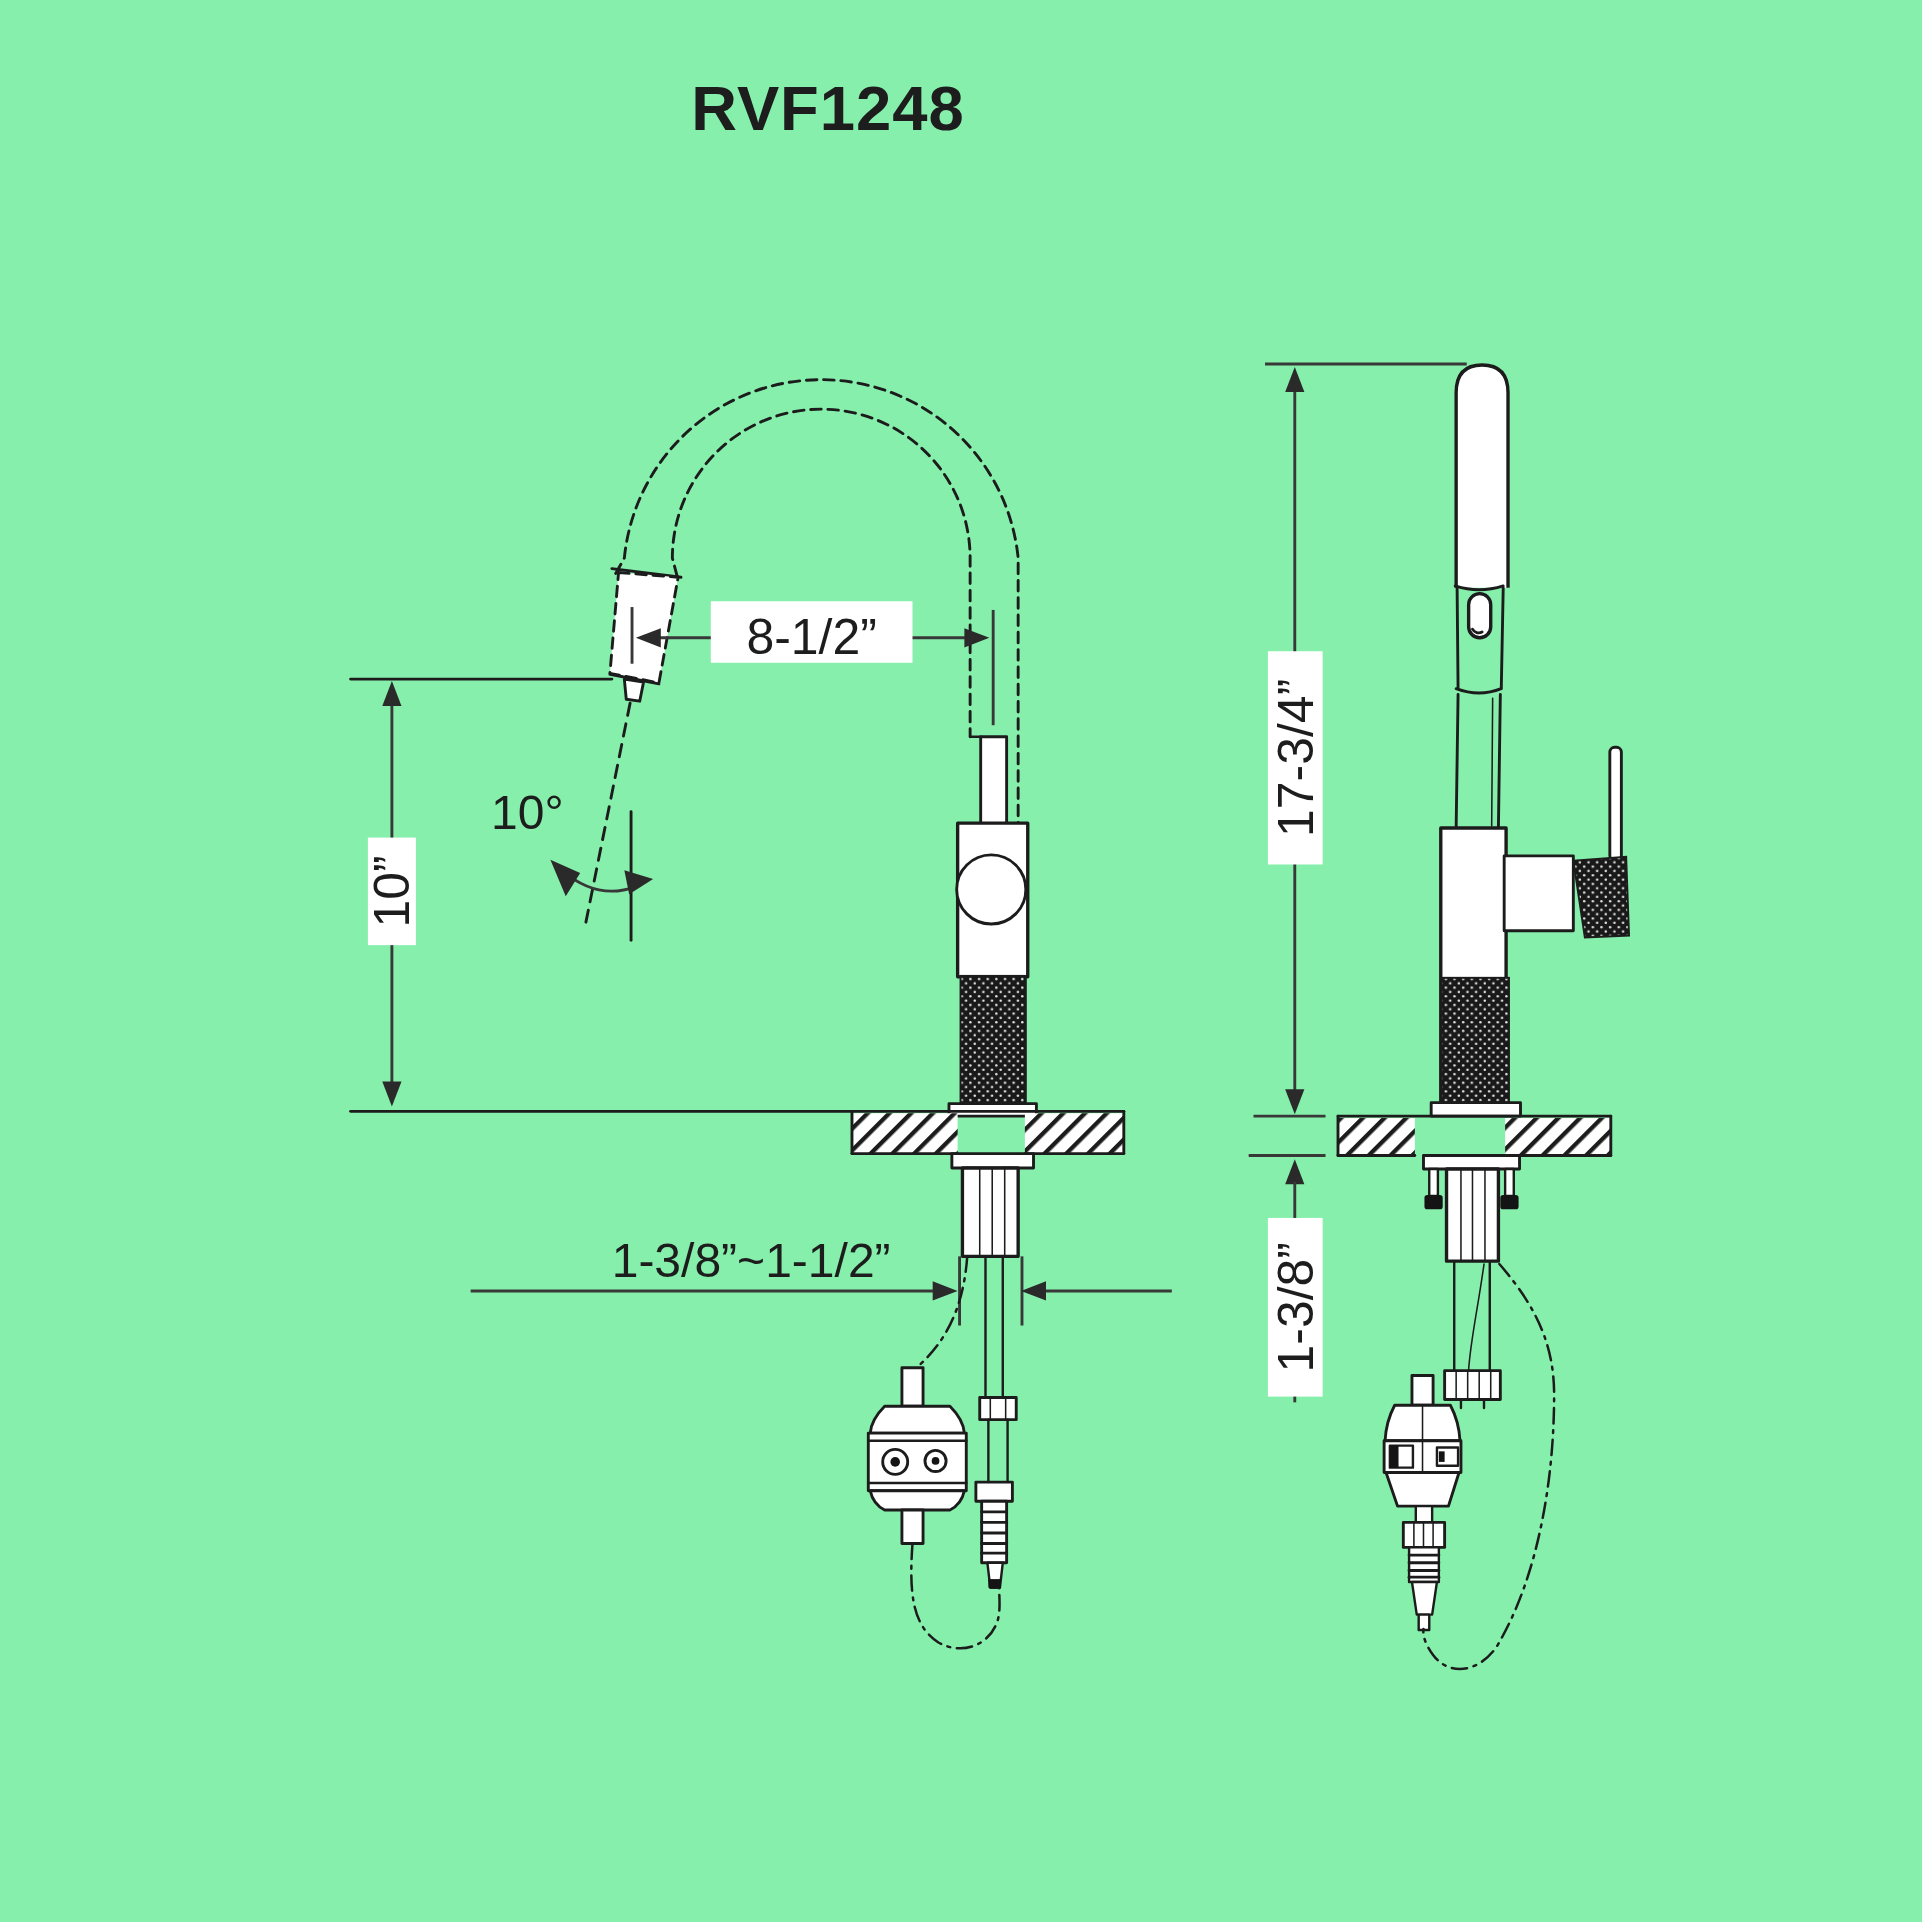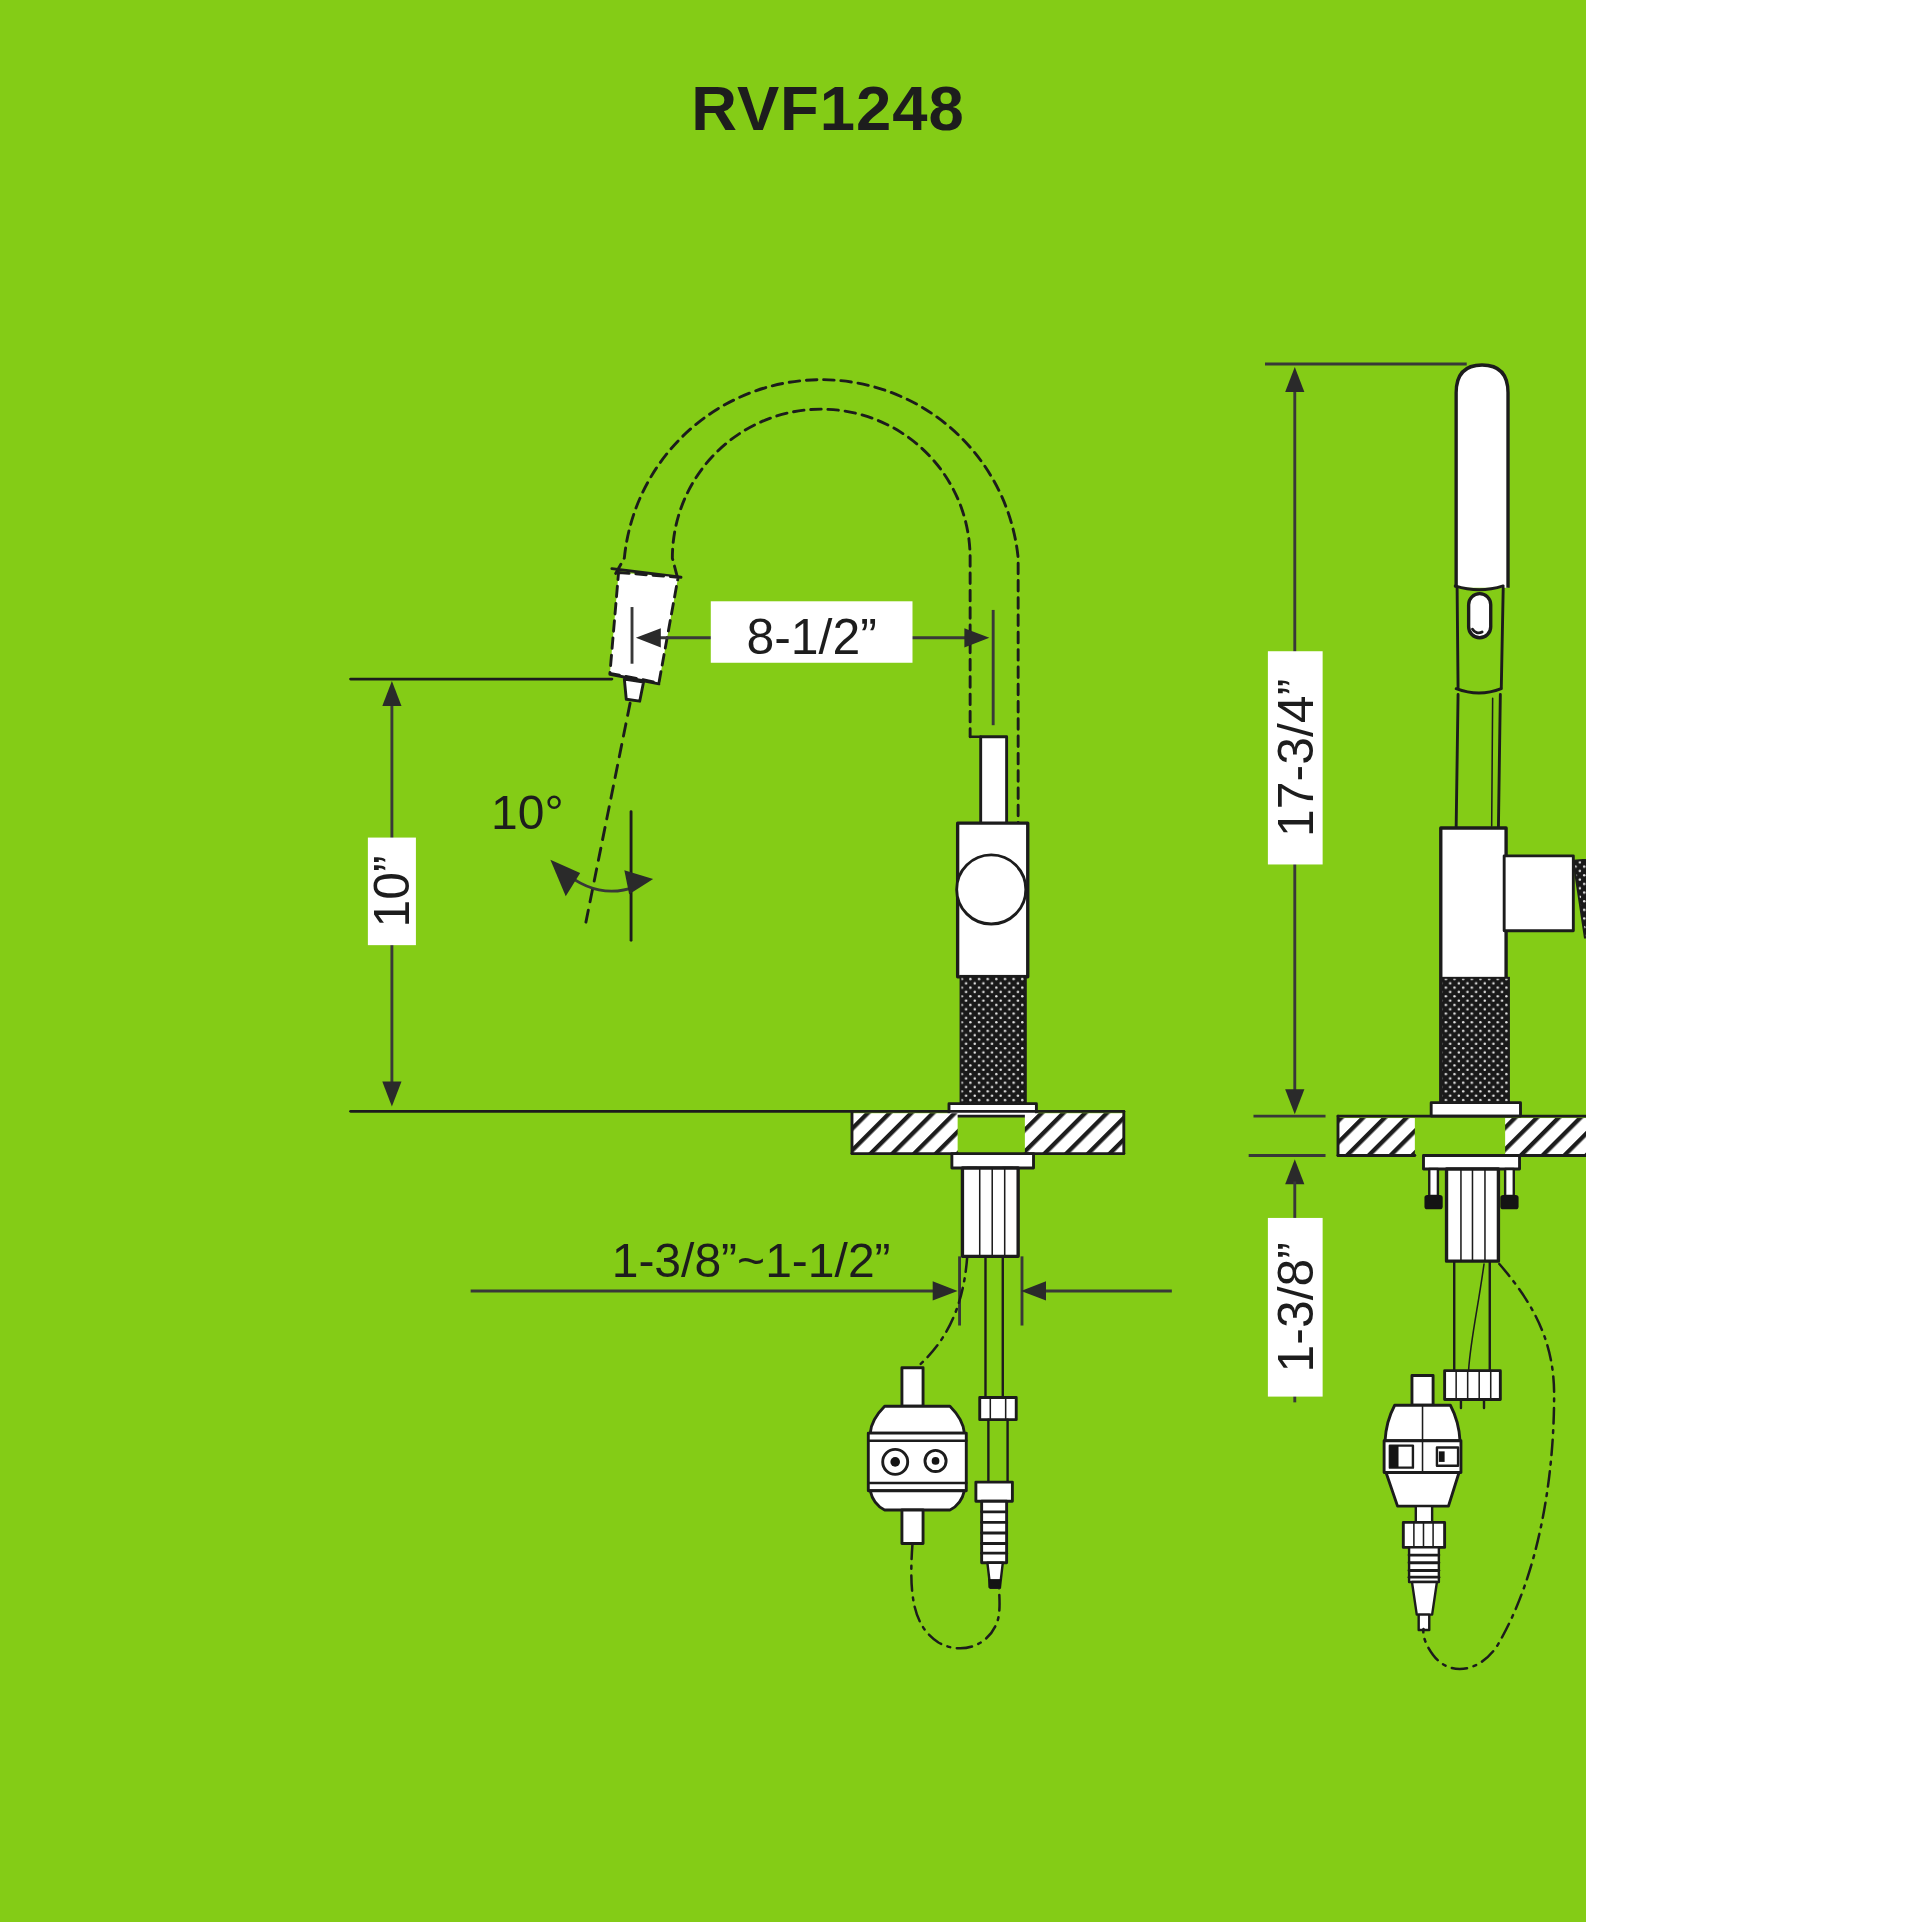--- a/index.html
+++ b/index.html
@@ -1,16 +1,16 @@
 <!DOCTYPE html>
 <html><head>
 <meta charset="utf-8">
 <style>
   html,body{margin:0;padding:0;background:#ffffff;}
-  .page{position:relative;width:1586px;height:1922px;background:#84cc16;overflow:hidden;}
+  .page{position:relative;width:1922px;height:1922px;background:#86efac;overflow:hidden;}
   svg{position:absolute;left:0;top:0;}
   svg text{font-family:"Liberation Sans",sans-serif;fill:#1d1d1d;}
   .title-text{font-size:66px;font-weight:700;letter-spacing:1px;}
   .dim-text{font-size:52px;}
   .dim-text-sm{font-size:50px;}
   .ln{stroke:#1c1c1c;stroke-width:3;fill:none;stroke-linecap:round;stroke-linejoin:round;}
   .lnw{stroke:#1c1c1c;stroke-width:3;fill:#ffffff;stroke-linecap:round;stroke-linejoin:round;}
   .lnw35{stroke:#1c1c1c;stroke-width:3.5;fill:#ffffff;stroke-linejoin:round;}
   .thin{stroke-width:1.6;}
   .t25{stroke-width:2.5;}

